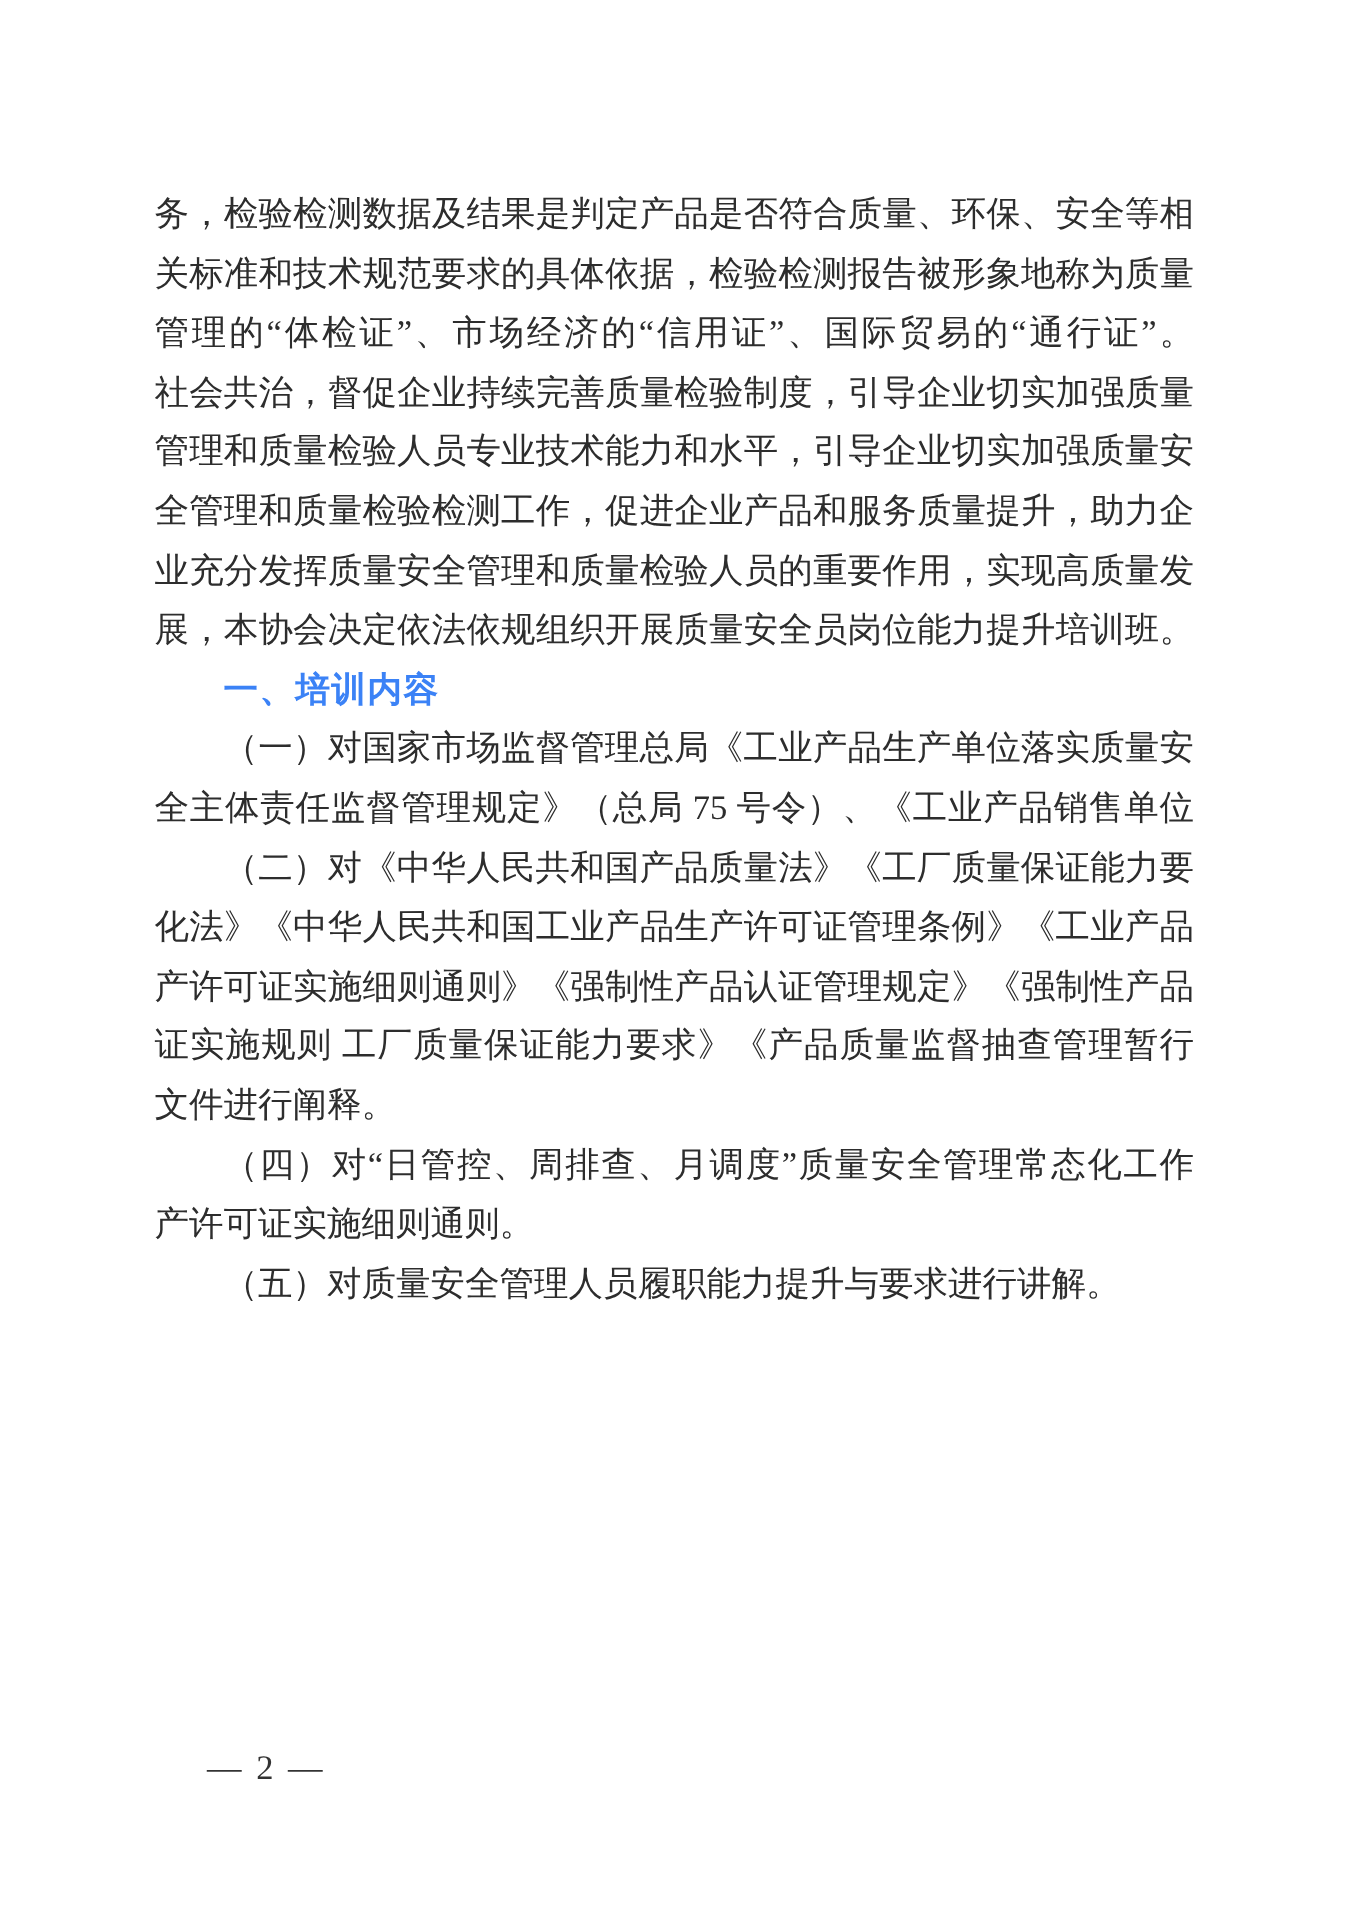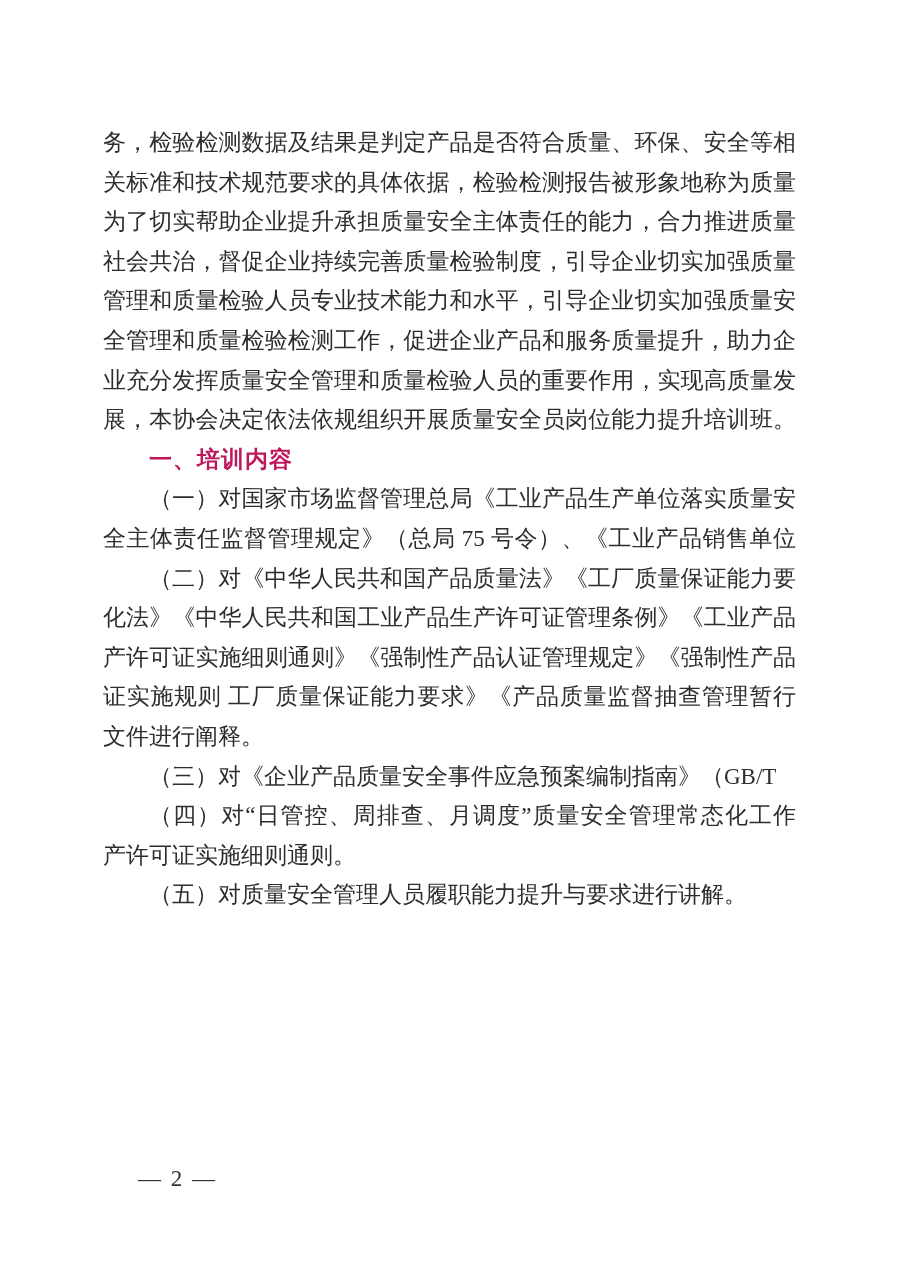--- a/index.html
+++ b/index.html
@@ -31,54 +31,53 @@
   .jl {
     text-align: justify;
     text-align-last: justify;
     text-justify: inter-character;
   }
   
   .i { text-indent: 2em; }
   .heading {
     font-family: Liberation Serif, serif;
     font-weight: 700;
-    color: #be185d;
+    color: #3b82f6;
     text-indent: 2em;
     letter-spacing: 1px;
   }
   .footer {
     position: absolute;
     left: 138px; top: 1166px;
     font-size: 23px;
     color: #333333;
     letter-spacing: 2px;
     white-space: pre;
   }
 </style>
 </head>
 <body>
 
 <div class="page">
   <div class="content">
     <div class="ln jl">务，检验检测数据及结果是判定产品是否符合质量、环保、安全等相</div>
     <div class="ln jl">关标准和技术规范要求的具体依据，检验检测报告被形象地称为质量</div>
-    <div class="ln jl">为了切实帮助企业提升承担质量安全主体责任的能力，合力推进质量</div>
+    <div class="ln jl">管理的“体检证”、市场经济的“信用证”、国际贸易的“通行证”。</div>
     <div class="ln jl">社会共治，督促企业持续完善质量检验制度，引导企业切实加强质量安</div>
     <div class="ln jl">管理和质量检验人员专业技术能力和水平，引导企业切实加强质量安</div>
     <div class="ln jl">全管理和质量检验检测工作，促进企业产品和服务质量提升，助力企</div>
     <div class="ln jl">业充分发挥质量安全管理和质量检验人员的重要作用，实现高质量发</div>
     <div class="ln jl">展，本协会决定依法依规组织开展质量安全员岗位能力提升培训班。</div>
     <div class="ln heading">一、培训内容</div>
     <div class="ln i jl">（一）对国家市场监督管理总局《工业产品生产单位落实质量安</div>
     <div class="ln jl">全主体责任监督管理规定》（总局 75 号令）、《工业产品销售单位落实</div>
     <div class="ln i jl">（二）对《中华人民共和国产品质量法》《工厂质量保证能力要求</div>
     <div class="ln jl">化法》《中华人民共和国工业产品生产许可证管理条例》《工业产品生</div>
     <div class="ln jl">产许可证实施细则通则》《强制性产品认证管理规定》《强制性产品认</div>
     <div class="ln jl">证实施规则 工厂质量保证能力要求》《产品质量监督抽查管理暂行办</div>
     <div class="ln">文件进行阐释。</div>
-    <div class="ln i">（三）对《企业产品质量安全事件应急预案编制指南》（GB/T</div>
     <div class="ln i jl">（四）对“日管控、周排查、月调度”质量安全管理常态化工作</div>
     <div class="ln">产许可证实施细则通则。</div>
     <div class="ln i">（五）对质量安全管理人员履职能力提升与要求进行讲解。</div>
   </div>
 
   <div class="footer">— 2 —</div>
 </div>
 
 </body></html>

